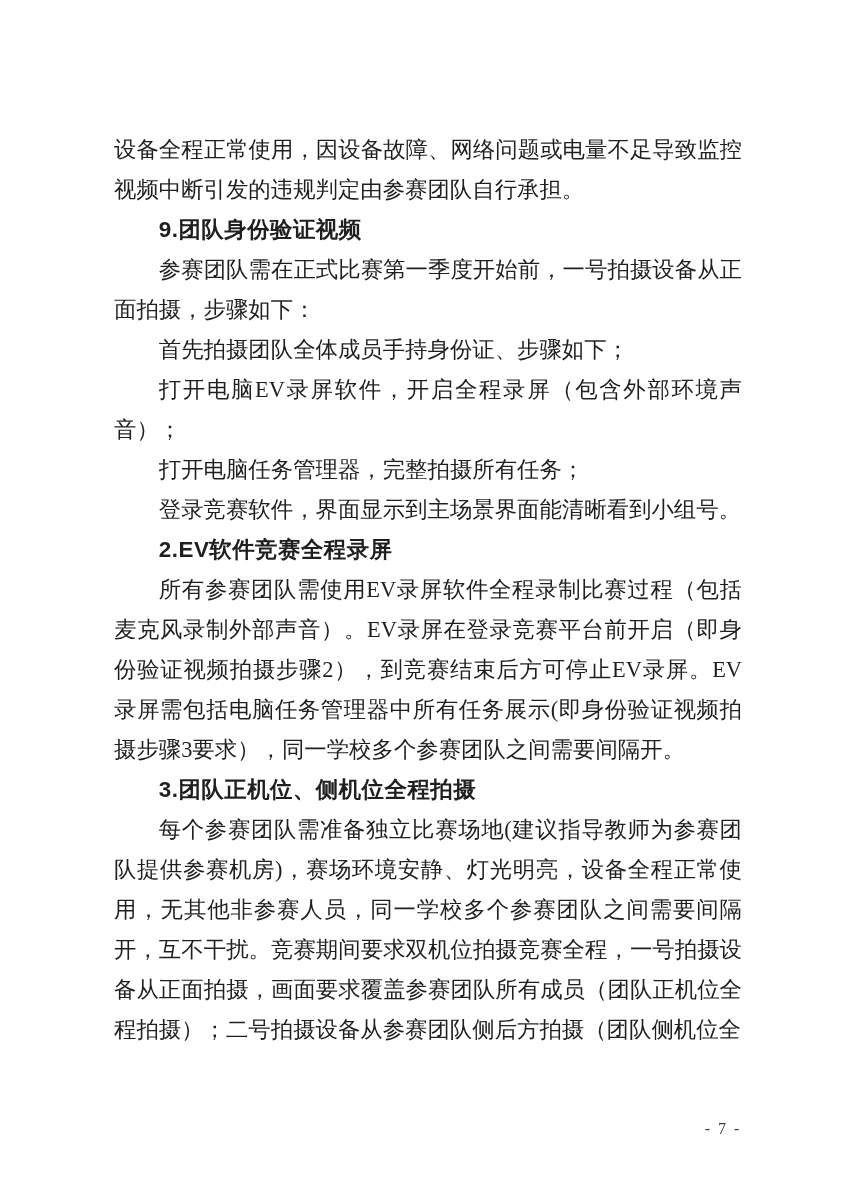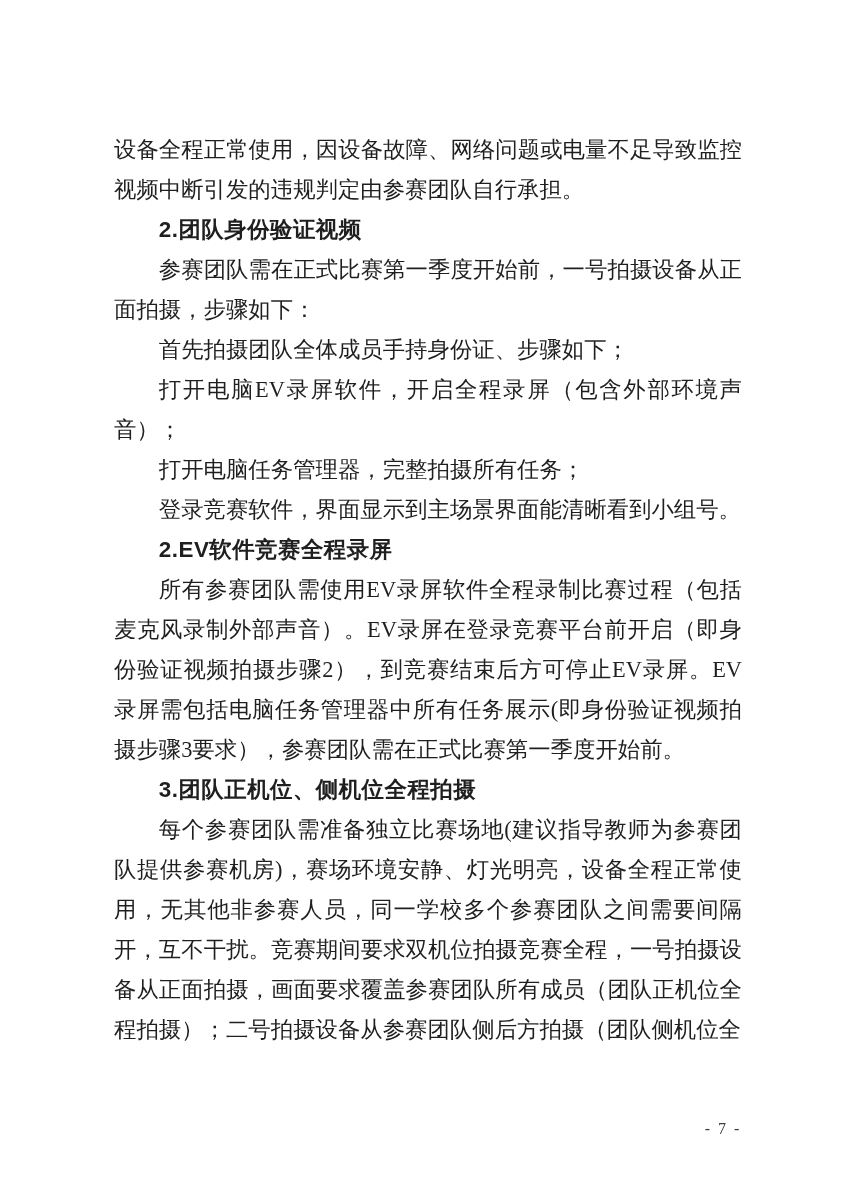--- a/index.html
+++ b/index.html
@@ -57,25 +57,25 @@
     letter-spacing: 2px;
     font-family: "Liberation Serif", "DejaVu Serif", serif;
   }
 </style>
 </head>
 <body>
 
 <div class="page">
   <div class="content">
       <p class="body no-indent">设备全程正常使用，因设备故障、网络问题或电量不足导致监控视频中断引发的违规判定由参赛团队自行承担。</p>
-      <p class="heading">2.团队身份验证视频</p>
+      <p class="heading">9.团队身份验证视频</p>
       <p class="body">参赛团队需在正式比赛第一季度开始前，一号拍摄设备从正面拍摄，步骤如下：</p>
       <p class="body">首先拍摄团队全体成员手持身份证、步骤如下；</p>
       <p class="body">打开电脑EV录屏软件，开启全程录屏（包含外部环境声音）；</p>
       <p class="body">打开电脑任务管理器，完整拍摄所有任务；</p>
       <p class="body">登录竞赛软件，界面显示到主场景界面能清晰看到小组号。</p>
       <p class="heading">2.EV软件竞赛全程录屏</p>
-      <p class="body">所有参赛团队需使用EV录屏软件全程录制比赛过程（包括麦克风录制外部声音）。EV录屏在登录竞赛平台前开启（即身份验证视频拍摄步骤2），到竞赛结束后方可停止EV录屏。EV录屏需包括电脑任务管理器中所有任务展示(即身份验证视频拍摄步骤3要求），参赛团队需在正式比赛第一季度开始前。</p>
+      <p class="body">所有参赛团队需使用EV录屏软件全程录制比赛过程（包括麦克风录制外部声音）。EV录屏在登录竞赛平台前开启（即身份验证视频拍摄步骤2），到竞赛结束后方可停止EV录屏。EV录屏需包括电脑任务管理器中所有任务展示(即身份验证视频拍摄步骤3要求），同一学校多个参赛团队之间需要间隔开。</p>
       <p class="heading">3.团队正机位、侧机位全程拍摄</p>
       <p class="body">每个参赛团队需准备独立比赛场地(建议指导教师为参赛团队提供参赛机房)，赛场环境安静、灯光明亮，设备全程正常使用，无其他非参赛人员，同一学校多个参赛团队之间需要间隔开，互不干扰。竞赛期间要求双机位拍摄竞赛全程，一号拍摄设备从正面拍摄，画面要求覆盖参赛团队所有成员（团队正机位全程拍摄）；二号拍摄设备从参赛团队侧后方拍摄（团队侧机位全</p>
     </div>
   <div class="page-number">- 7 -</div>
 </div>
 
 </body></html>

